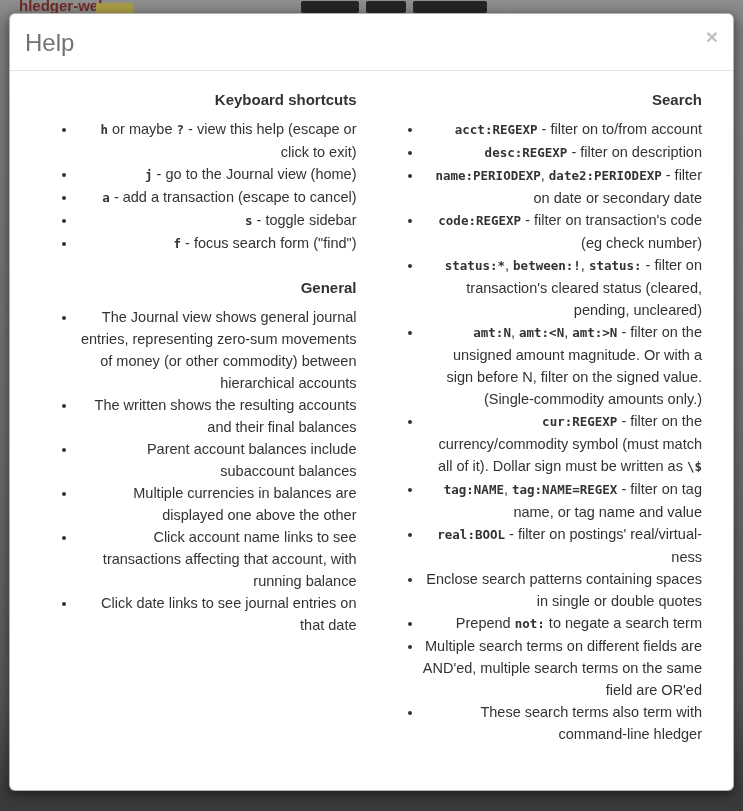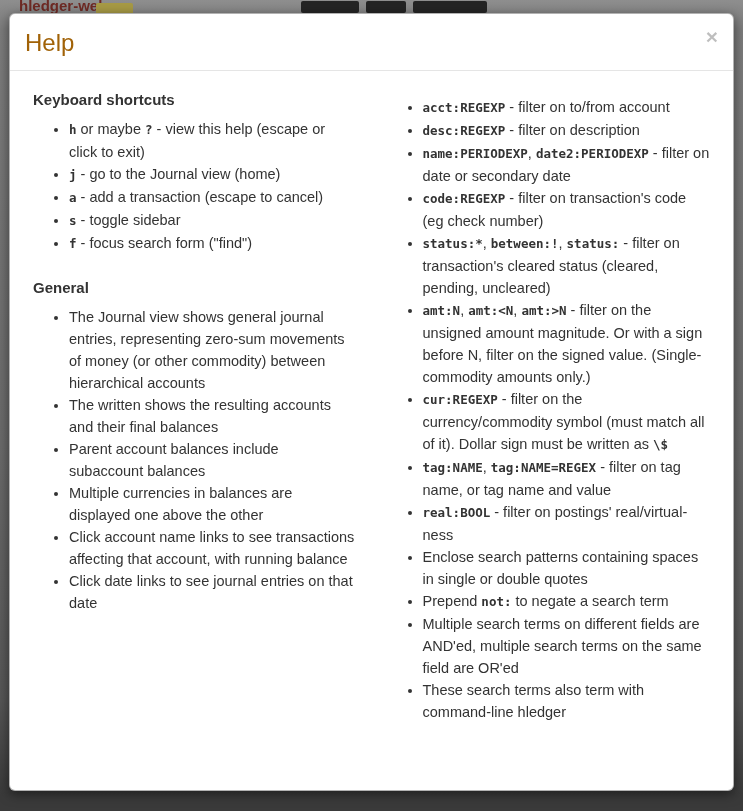--- a/index.html
+++ b/index.html
@@ -30,28 +30,28 @@
   
   .modal {
     position: absolute; left: 9px; top: 13px; width: 725px; height: 778px;
     background: #fff;
     border: 1px solid rgba(0,0,0,.3);
     border-radius: 6px;
     box-shadow: 0 3px 12px rgba(0,0,0,.5);
     overflow: hidden;
   }
   .modal-header { position: relative; padding: 14px 15px 13px; border-bottom: 1px solid #e5e5e5; }
-  .modal-title { font-size: 24px; font-weight: 500; line-height: 29px; color: #a16207; }
+  .modal-title { font-size: 24px; font-weight: 500; line-height: 29px; color: #737373; }
   .close {
     position: absolute; right: 15px; top: 12px;
     font-size: 21px; font-weight: bold; line-height: 1;
     color: #000; opacity: .25; cursor: pointer;
   }
 
-  .modal-body { display: flex; align-items: flex-start; padding: 15px 8px 20px; }
+  .modal-body { display: flex; align-items: flex-start; padding: 15px 16px 20px; text-align: right; }
   .col { width: 50%; padding: 0 15px; }
 
   .section-heading { font-size: 15px; font-weight: bold; color: #333; margin: 24px 0 10px; }
   .col .section-heading:first-child { margin-top: 5px; }
 
   .help-list { margin: 10px 0 10px; padding-left: 36px; list-style: disc; }
   .help-list li { font-size: 14.5px; line-height: 22px; color: #333; }
 
   code {
     font-family: "DejaVu Sans Mono", "Liberation Mono", monospace;
@@ -88,20 +88,21 @@
         <ul class="help-list">
           <li>The Journal view shows general journal entries, representing zero-sum movements of money (or other commodity) between hierarchical accounts</li>
           <li>The written shows the resulting accounts and their final balances</li>
           <li>Parent account balances include subaccount balances</li>
           <li>Multiple currencies in balances are displayed one above the other</li>
           <li>Click account name links to see transactions affecting that account, with running balance</li>
           <li>Click date links to see journal entries on that date</li>
         </ul>
       </div>
     <div class="col">
+        <h3 class="section-heading">Search</h3>
         <ul class="help-list">
           <li><code>acct:REGEXP</code> - filter on to/from account</li>
           <li><code>desc:REGEXP</code> - filter on description</li>
           <li><code>name:PERIODEXP</code>, <code>date2:PERIODEXP</code> - filter on date or secondary date</li>
           <li><code>code:REGEXP</code> - filter on transaction's code (eg check number)</li>
           <li><code>status:*</code>, <code>between:!</code>, <code>status:</code> - filter on transaction's cleared status (cleared, pending, uncleared)</li>
           <li><code>amt:N</code>, <code>amt:&lt;N</code>, <code>amt:&gt;N</code> - filter on the unsigned amount magnitude. Or with a sign before N, filter on the signed value. (Single-commodity amounts only.)</li>
           <li><code>cur:REGEXP</code> - filter on the currency/commodity symbol (must match all of it). Dollar sign must be written as <code>\$</code></li>
           <li><code>tag:NAME</code>, <code>tag:NAME=REGEX</code> - filter on tag name, or tag name and value</li>
           <li><code>real:BOOL</code> - filter on postings' real/virtual-ness</li>

